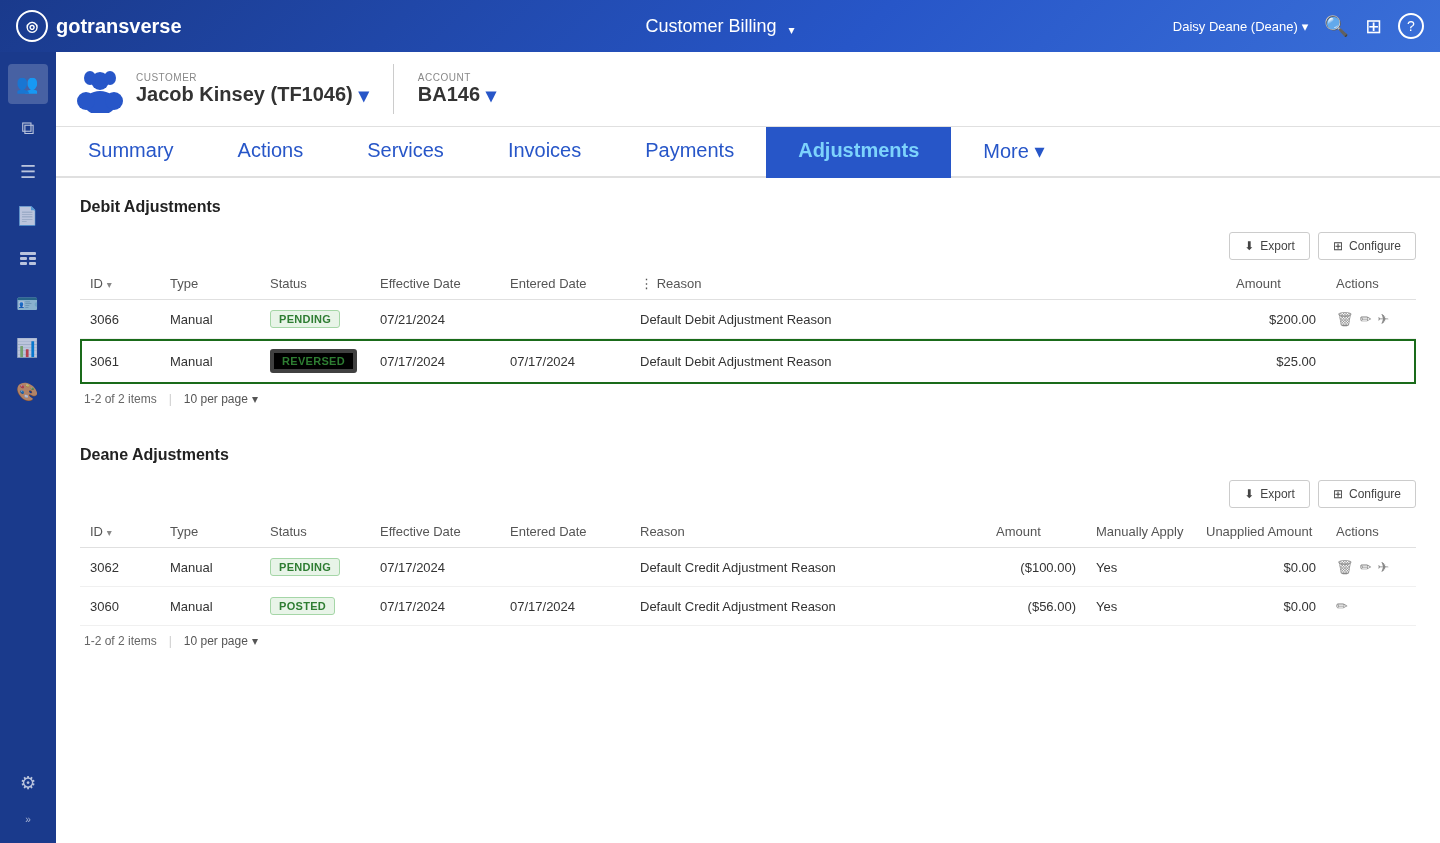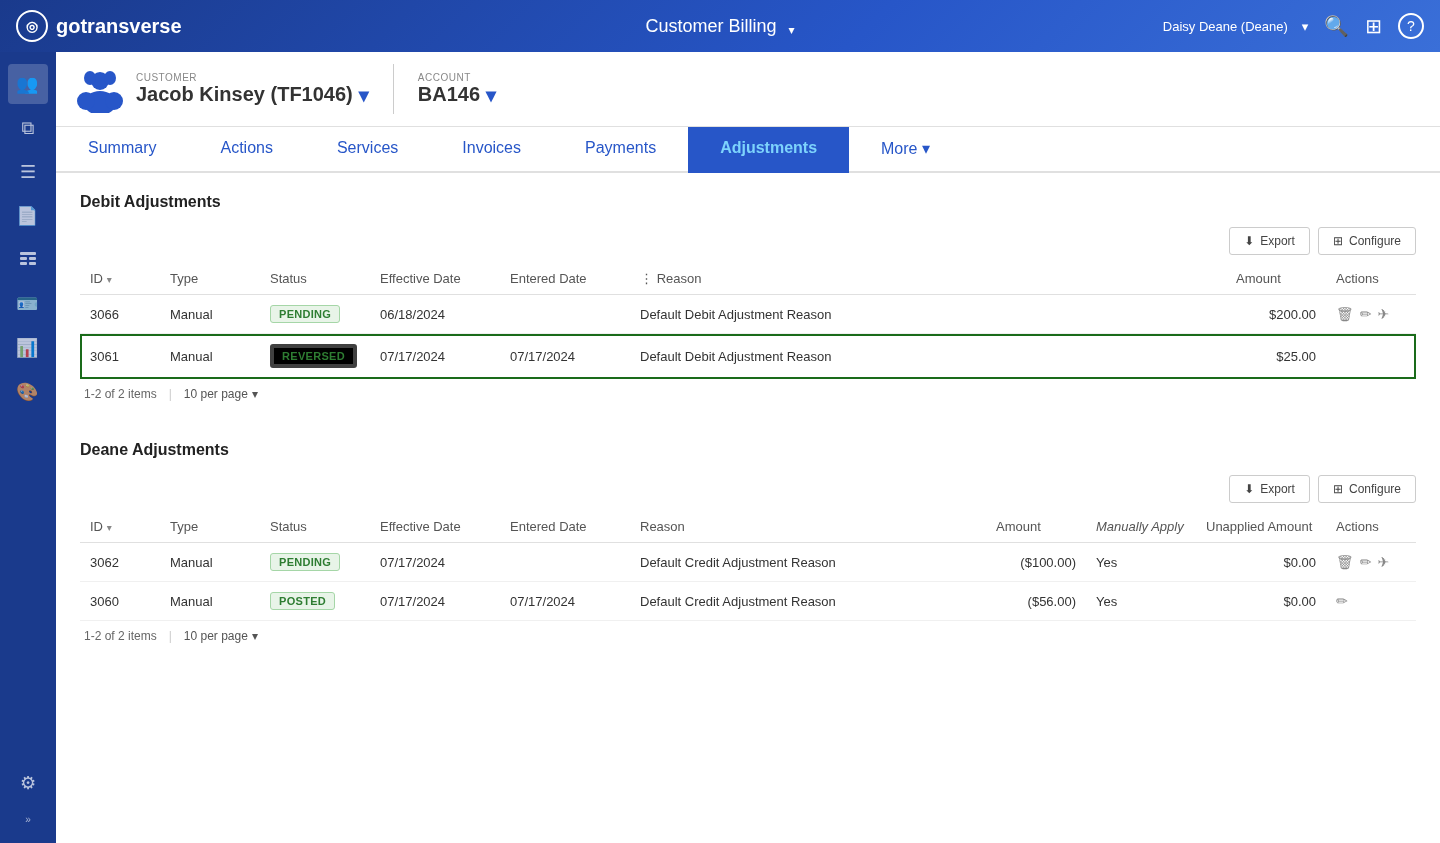--- a/index.html
+++ b/index.html
@@ -47,21 +47,21 @@
     .top-nav .right-actions {
       display: flex;
       align-items: center;
       gap: 16px;
       color: white;
       font-size: 13px;
     }
     .top-nav .right-actions .user-name {
       display: flex;
       align-items: flex-start;
-      gap: 14px;
+      gap: 4px;
       cursor: pointer;
     }
 
     
     .main-layout {
       display: flex;
       height: calc(100vh - 52px);
     }
 
     
@@ -172,21 +172,21 @@
     
     .tabs {
       display: flex;
       border-bottom: 2px solid #e0e0e0;
       background: white;
     }
     .tab {
       padding: 12px 32px;
       color: #2756c8;
       cursor: pointer;
-      font-size: 16px;
+      font-size: 20px;
       border-bottom: 3px solid transparent;
       margin-bottom: -2px;
       white-space: nowrap;
     }
     .tab.active {
       background: #2756c8;
       color: #7dd3fc;
       border-bottom: 3px solid #2756c8;
       font-weight: bold;
     }
@@ -308,21 +308,21 @@
       margin-bottom: 32px;
     }
 
     .sort-icon { font-size: 10px; color: #888; }
     .col-id { width: 80px; }
     .col-type { width: 100px; }
     .col-status { width: 110px; }
     .col-effdate { width: 130px; }
     .col-entdate { width: 130px; }
     .col-amount { width: 100px; text-align: right; }
-    .col-manually { width: 110px; font-style: italic; }
+    .col-manually { width: 110px; }
     .col-unapplied { width: 130px; text-align: right; }
     .col-actions { width: 90px; }
 
     .amount-cell { text-align: right; }
   </style>
 </head>
 <body>
 
 <div class="top-nav">
   <div class="logo">
@@ -444,21 +444,21 @@
               <th class="col-actions">Actions</th>
             </tr>
           </thead>
           <tbody>
             <tr>
               <td>3066</td>
               <td>Manual</td>
               <td>
                 <span class="badge badge-pending">PENDING</span>
               </td>
-              <td>06/18/2024</td>
+              <td>07/21/2024</td>
               <td></td>
               <td>Default Debit Adjustment Reason</td>
               <td class="amount-cell">$200.00</td>
               <td>
                 <div class="action-icons">
                   <span class="action-icon">🗑</span>
                   <span class="action-icon">✏</span>
                   <span class="action-icon">✈</span>
                 </div>
               </td>

